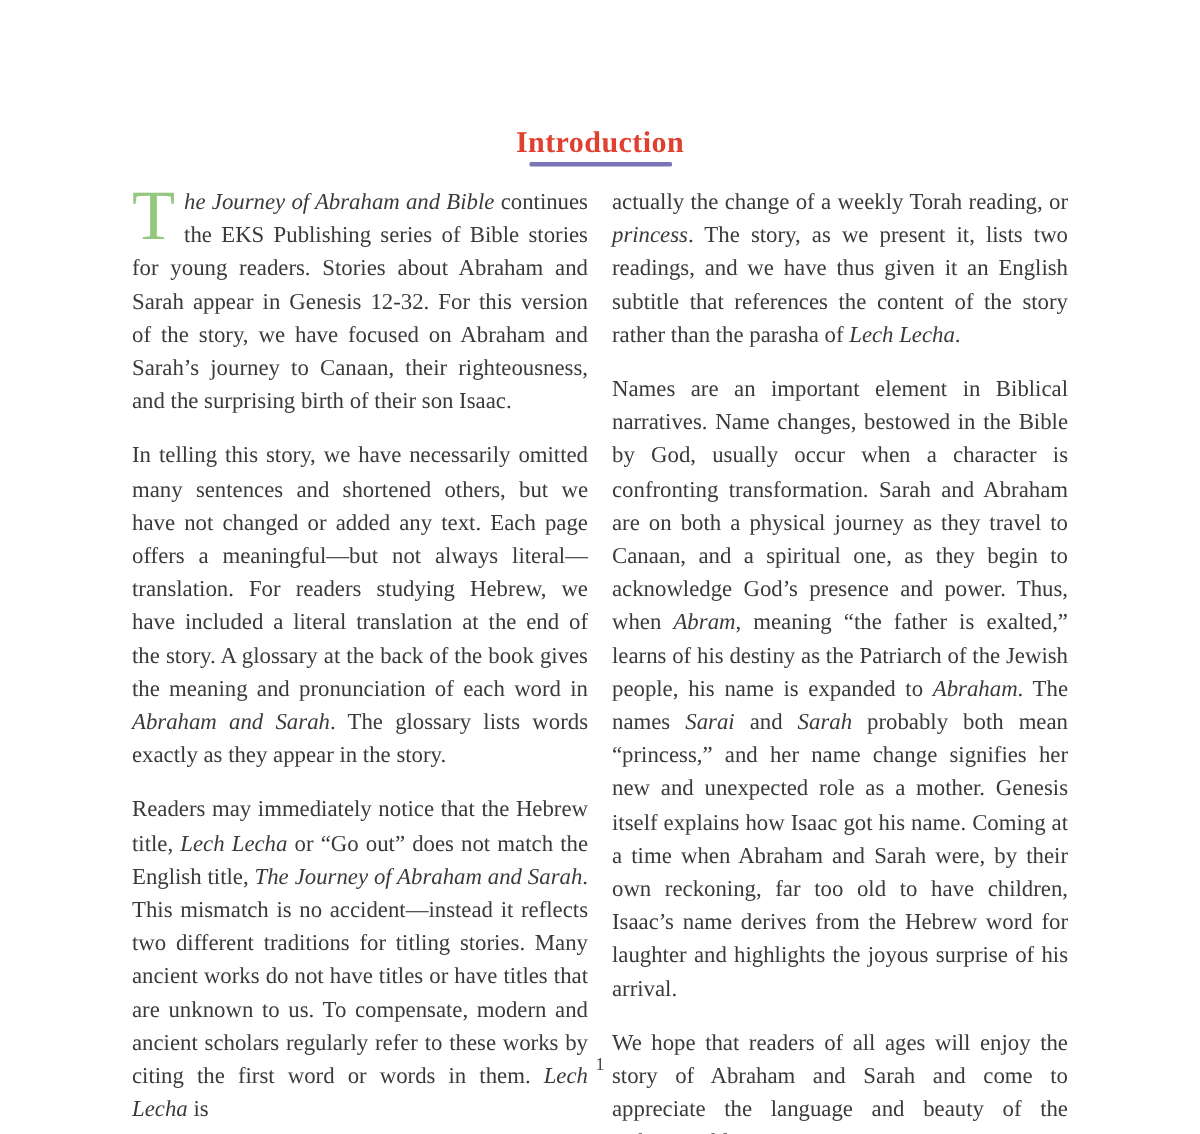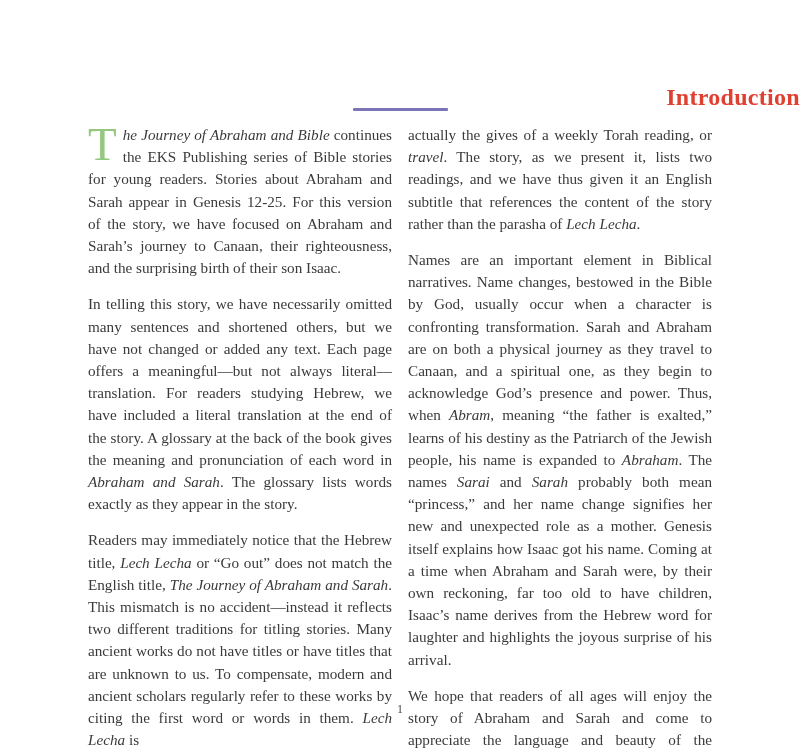--- a/index.html
+++ b/index.html
@@ -18,22 +18,22 @@
     color:var(--ink);
     overflow:hidden;
   }
   .page{
     position:absolute;inset:0;
     background:#ffffff;
   }
   .title{
     position:absolute;
     top:84px;left:0;right:0;
-    text-align:right;
-    font-size:24px;
+    text-align:center;
+    font-size:20px;
     font-weight:bold;
     letter-spacing:0.3px;
     color:var(--title-red);
   }
   .title-rule{
     position:absolute;
     top:108px;left:353px;
     width:95px;height:3px;
     background:var(--rule-purple);
     border-radius:1px;
@@ -76,26 +76,26 @@
 </head>
 <body>
 
 <div class="page">
 
   <h1 class="title">Introduction</h1>
   <div class="title-rule"></div>
 
   <div class="columns">
     <div class="column">
-      <p class="para"><span class="dropcap">T</span><em>he Journey of Abraham and Bible</em><span> continues the EKS Publishing series of Bible stories for young readers. Stories about Abraham and Sarah appear in Genesis 12-25. For this version of the story, we have focused on Abraham and Sarah’s journey to Canaan, their righteousness, and the surprising birth of their son Isaac.</span></p>
+      <p class="para"><span class="dropcap">T</span><em>he Journey of Abraham and Bible</em><span> continues the EKS Publishing series of Bible stories for young readers. Stories about Abraham and Sarah appear in Genesis 12-32. For this version of the story, we have focused on Abraham and Sarah’s journey to Canaan, their righteousness, and the surprising birth of their son Isaac.</span></p>
       <p class="para"><span>In telling this story, we have necessarily omitted many sentences and shortened others, but we have not changed or added any text. Each page offers a meaningful—but not always literal—translation. For readers studying Hebrew, we have included a literal translation at the end of the story. A glossary at the back of the book gives the meaning and pronunciation of each word in </span><em>Abraham and Sarah</em><span>. The glossary lists words exactly as they appear in the story.</span></p>
       <p class="para"><span>Readers may immediately notice that the Hebrew title, </span><em>Lech Lecha</em><span> or “Go out” does not match the English title, </span><em>The Journey of Abraham and Sarah</em><span>. This mismatch is no accident—instead it reflects two different traditions for titling stories. Many ancient works do not have titles or have titles that are unknown to us. To compensate, modern and ancient scholars regularly refer to these works by citing the first word or words in them. </span><em>Lech Lecha</em><span> is</span></p>
     </div>
     <div class="column">
-      <p class="para"><span>actually the gives of a weekly Torah reading, or </span><em>travel</em><span>. The story, as we present it, lists two readings, and we have thus given it an English subtitle that references the content of the story rather than the parasha of </span><em>Lech Lecha</em><span>.</span></p>
+      <p class="para"><span>actually the change of a weekly Torah reading, or </span><em>princess</em><span>. The story, as we present it, lists two readings, and we have thus given it an English subtitle that references the content of the story rather than the parasha of </span><em>Lech Lecha</em><span>.</span></p>
       <p class="para"><span>Names are an important element in Biblical narratives. Name changes, bestowed in the Bible by God, usually occur when a character is confronting transformation. Sarah and Abraham are on both a physical journey as they travel to Canaan, and a spiritual one, as they begin to acknowledge God’s presence and power. Thus, when </span><em>Abram</em><span>, meaning “the father is exalted,” learns of his destiny as the Patriarch of the Jewish people, his name is expanded to </span><em>Abraham</em><span>. The names </span><em>Sarai</em><span> and </span><em>Sarah</em><span> probably both mean “princess,” and her name change signifies her new and unexpected role as a mother. Genesis itself explains how Isaac got his name. Coming at a time when Abraham and Sarah were, by their own reckoning, far too old to have children, Isaac’s name derives from the Hebrew word for laughter and highlights the joyous surprise of his arrival.</span></p>
       <p class="para"><span>We hope that readers of all ages will enjoy the story of Abraham and Sarah and come to appreciate the language and beauty of the Hebrew Bible.</span></p>
     </div>
   </div>
 
   <div class="page-number">1</div>
 
 </div>
 
 </body></html>

